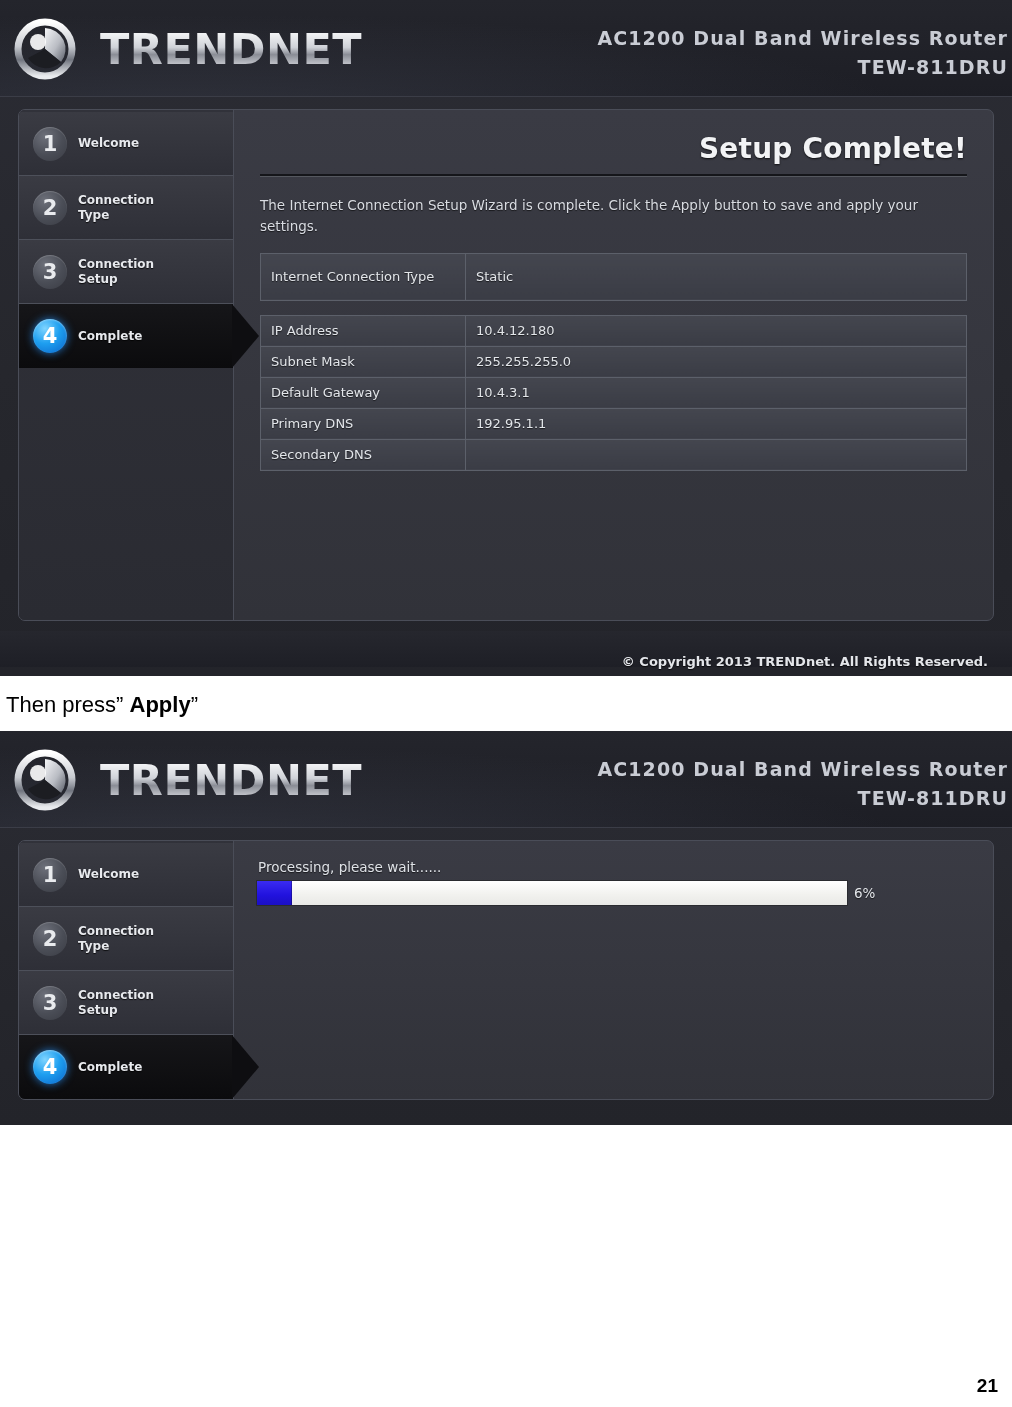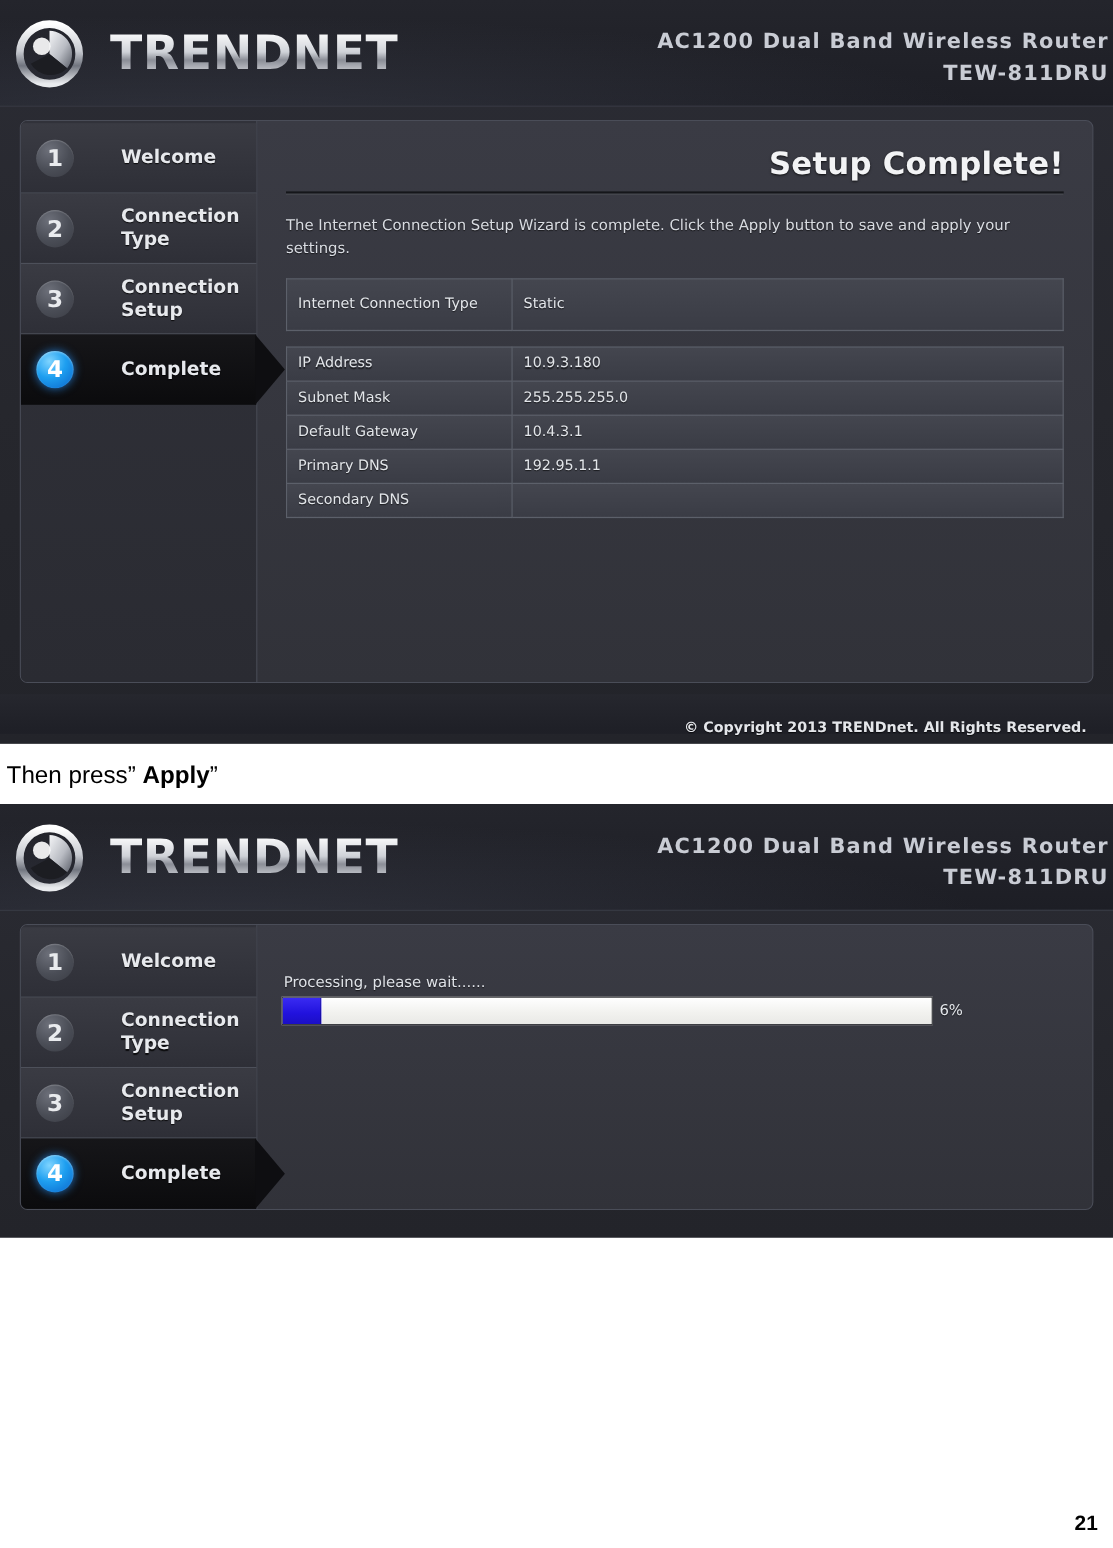--- a/index.html
+++ b/index.html
@@ -149,36 +149,35 @@
     box-shadow: inset 0 1px 1px rgba(255,255,255,.18);
   }
   .step.active .step-num {
     color: #ffffff;
     background: radial-gradient(circle at 35% 28%, #7fd4ff 0%, #1e9ff0 45%, #0a63c9 100%);
     box-shadow: 0 0 9px rgba(40,150,255,.75), inset 0 1px 2px rgba(255,255,255,.4);
   }
   .step-label {
     font-family: "DejaVu Sans", sans-serif;
     font-weight: bold;
-    font-size: 17px;
+    font-size: 12px;
     line-height: 1.22;
     color: #e7e9ed;
     text-shadow: 0 1px 1px rgba(0,0,0,.8);
     white-space: pre-line;
-    margin-left: 32px;
   }
 
   
   .content {
     position: relative;
     flex: 1 1 auto;
     padding: 22px 26px 18px 26px;
     min-width: 0;
   }
-  .content.processing { padding: 18px 26px 18px 22px; margin-top: 26px; }
+  .content.processing { padding: 18px 26px 18px 22px; }
 
   .page-title {
     font-family: "DejaVu Sans", sans-serif;
     font-weight: bold;
     font-size: 28px;
     color: #f2f3f5;
     text-shadow: 0 1px 2px rgba(0,0,0,.75);
     margin: 0 0 9px 0;
     letter-spacing: .2px;
     text-align: right;
@@ -394,21 +393,21 @@
             <td class="k">Internet Connection Type</td>
             <td class="v">Static</td>
           </tr>
         </tbody>
       </table>
 
       <table class="sum-table block2">
         <tbody>
           <tr>
             <td class="k">IP Address</td>
-            <td class="v">10.9.3.180</td>
+            <td class="v">10.4.12.180</td>
           </tr>
           <tr>
             <td class="k">Subnet Mask</td>
             <td class="v">255.255.255.0</td>
           </tr>
           <tr>
             <td class="k">Default Gateway</td>
             <td class="v">10.4.3.1</td>
           </tr>
           <tr>

